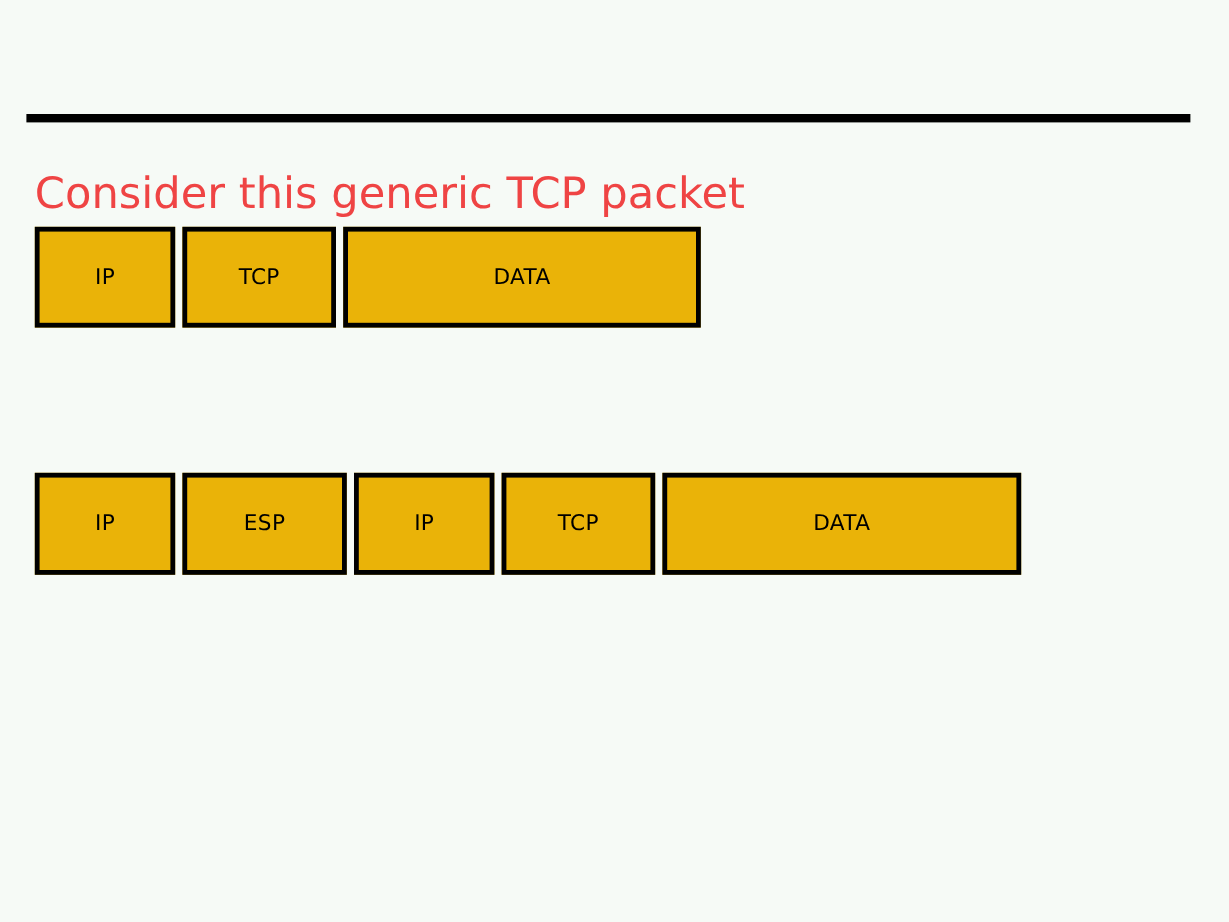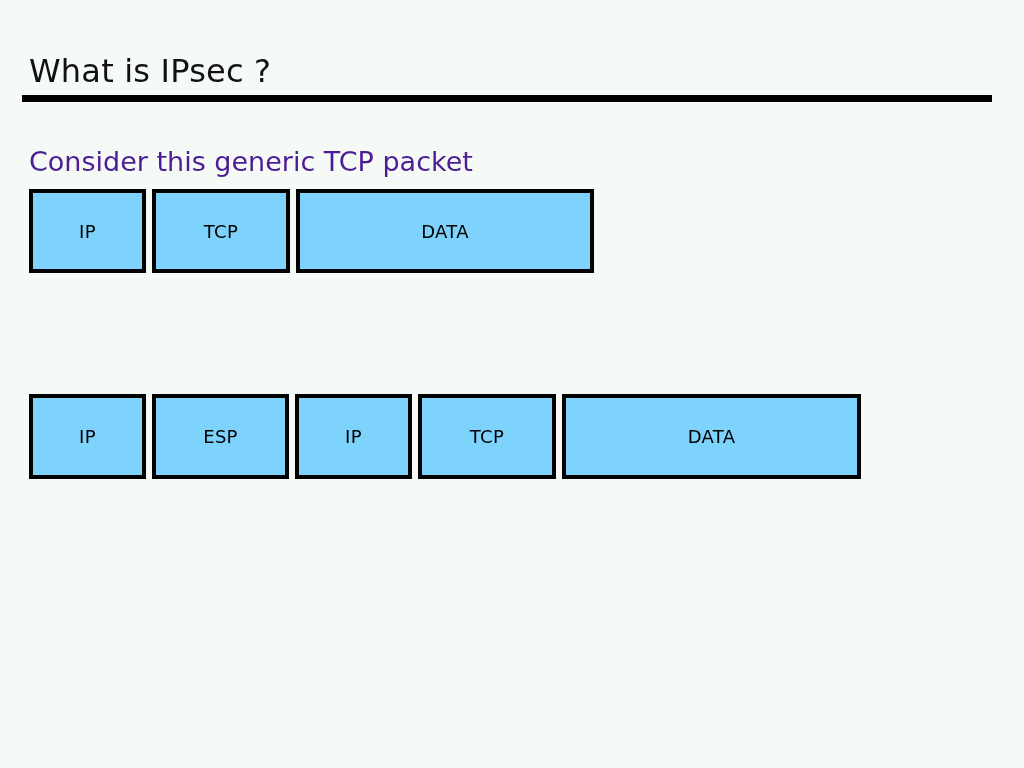--- a/index.html
+++ b/index.html
@@ -41,68 +41,67 @@
     top: 95px;
     width: 970px;
     height: 7px;
     background: #000000;
   }
 
   
   .caption {
     position: absolute;
     left: 29px;
-    font-size: 27px;
+    font-size: 36px;
     font-weight: 400;
     line-height: 32px;
     white-space: nowrap;
-    color: #4c1d95;
+    color: #ef4444;
   }
   .caption-1 { top: 146px; }
   .caption-2 { top: 350px; }
   .caption-3 { top: 554px; }
 
   
   .packet-row {
     position: absolute;
     left: 29px;
     display: flex;
     flex-direction: row;
     align-items: stretch;
   }
   .packet-row-1 { top: 189px; height: 84px; }
   .packet-row-2 { top: 394px; height: 85px; }
 
   .packet-field {
     border: 4px solid #000000;
-    background: #7dd3fc;
+    background: #eab308;
     box-sizing: border-box;
     margin-right: 6px;
     display: flex;
     align-items: center;
     justify-content: center;
     font-size: 18px;
     font-weight: 500;
     letter-spacing: 0.3px;
     color: #000000;
   }
   .packet-field:last-child { margin-right: 0; }
 
   .w-ip   { width: 117px; }
-  .w-tcp  { width: 138px; }
+  .w-tcp  { width: 128px; }
   .w-esp  { width: 137px; }
   .w-data-1 { width: 298px; }
   .w-data-2 { width: 299px; }
 </style>
 </head>
 <body>
 
 <div class="slide">
 
-  <div class="slide-title">What is IPsec ?</div>
 
   <div class="title-rule"></div>
 
   <div class="caption caption-1">Consider this generic TCP packet</div>
 
   <div class="packet-row packet-row-1">
     <div class="packet-field w-ip">IP</div>
     <div class="packet-field w-tcp">TCP</div>
     <div class="packet-field w-data-1">DATA</div>
   </div>

